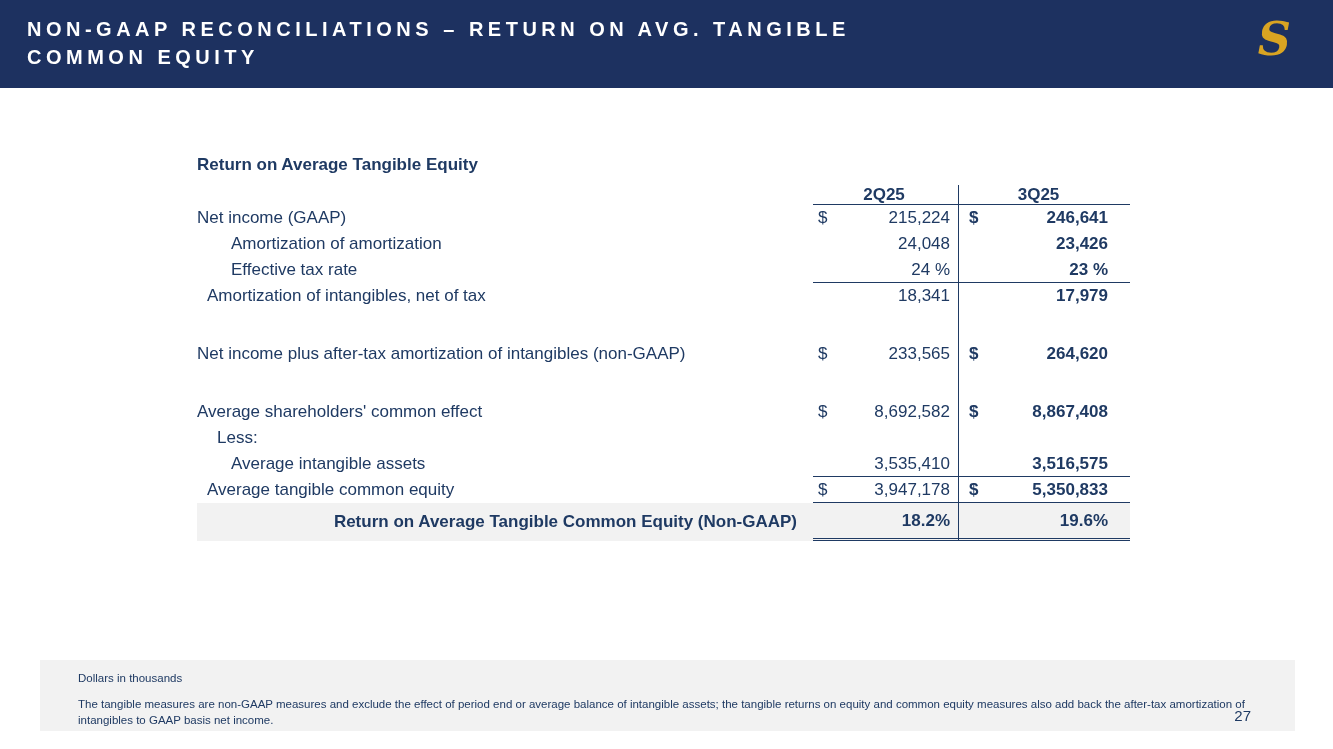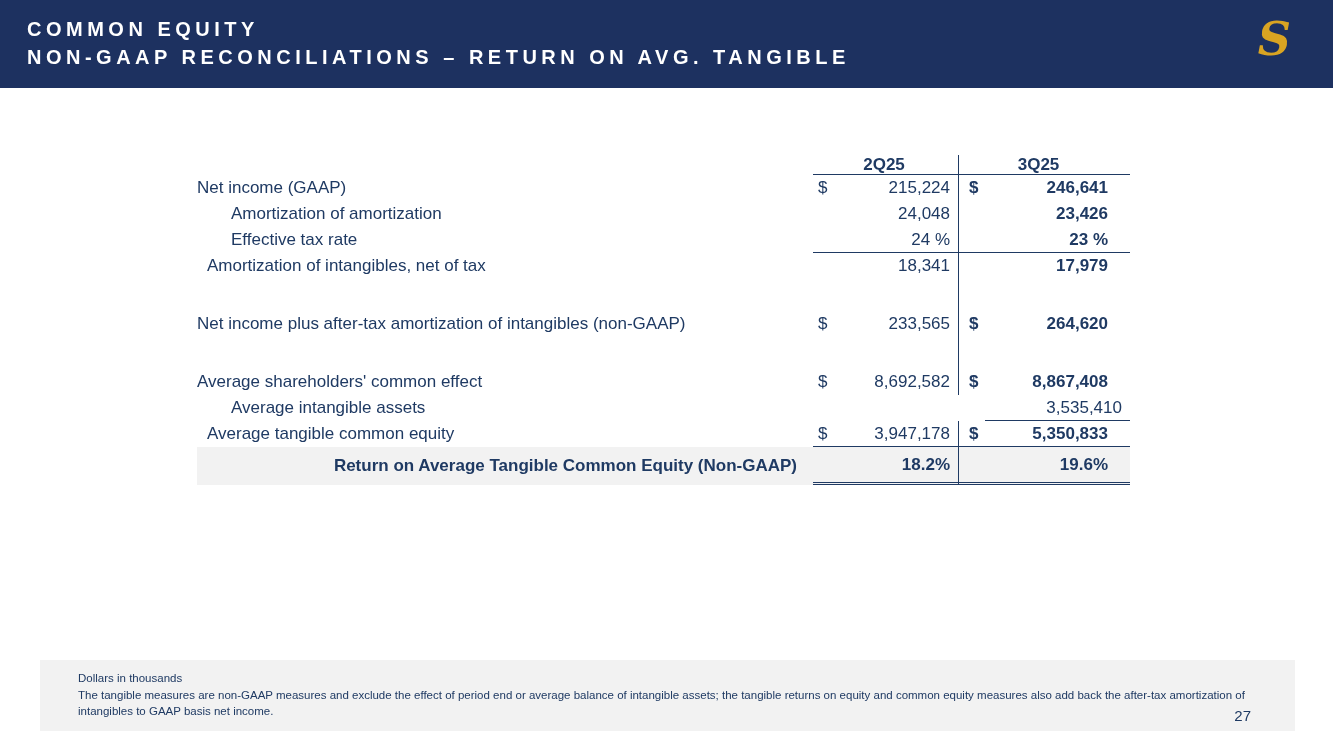--- a/index.html
+++ b/index.html
@@ -61,33 +61,34 @@
   .dol { text-align:left; }
   .val { text-align:right; margin-left:auto; }
 
   
   .footer {
     position:absolute; left:40px; right:38px; bottom:18px; height:71px;
     background:var(--band_gray, #f2f2f2);
     padding:10px 38px 0 38px;
     font-size:11.5px; line-height:1.45;
   }
-  .fn2 { margin-top:0; padding-right:12px; }
+  .fn2 { margin-top:9px; padding-right:12px; }
   .pagenum { position:absolute; right:44px; bottom:4px; font-size:15px; }
 </style>
 </head>
 <body>
 
 <div class="header">
+  <div class="titleline">NON-GAAP RECONCILIATIONS – RETURN ON AVG. TANGIBLE</div>
   <div class="titleline">COMMON EQUITY</div>
-  <div class="titleline">NON-GAAP RECONCILIATIONS – RETURN ON AVG. TANGIBLE</div>
   <div class="logo">S</div>
 </div>
 
 <div class="tablewrap">
+  <div class="ttitle">Return on Average Tangible Equity</div>
 
   <div class="trow headrow">
     <div class="lab"></div>
     <div class="cell c1">2Q25</div>
     <div class="cell c2">3Q25</div>
   </div>
 
   <div id="rows-host">
       <div class="trow">
         <div class="lab">Net income (GAAP)</div>
@@ -171,24 +172,39 @@
         <div class="cell c1">
           <span class="dol">$</span>
           <span class="val">8,692,582</span>
         </div>
         <div class="cell c2">
           <span class="dol">$</span>
           <span class="val">8,867,408</span>
         </div>
       </div>
       <div class="trow">
+        <div class="lab ind2">Less:</div>
+        <div class="cell c1">
+          <span class="dol"></span>
+          <span class="val"></span>
+        </div>
+        <div class="cell c2">
+          <span class="dol"></span>
+          <span class="val"></span>
+        </div>
+      </div>
+      <div class="trow">
         <div class="lab ind3">Average intangible assets</div>
         <div class="cell c1 rule">
           <span class="dol"></span>
           <span class="val">3,535,410</span>
+        </div>
+        <div class="cell c2 rule">
+          <span class="dol"></span>
+          <span class="val">3,516,575</span>
         </div>
       </div>
       <div class="trow">
         <div class="lab ind1">Average tangible common equity</div>
         <div class="cell c1 rule">
           <span class="dol">$</span>
           <span class="val">3,947,178</span>
         </div>
         <div class="cell c2 rule">
           <span class="dol">$</span>

